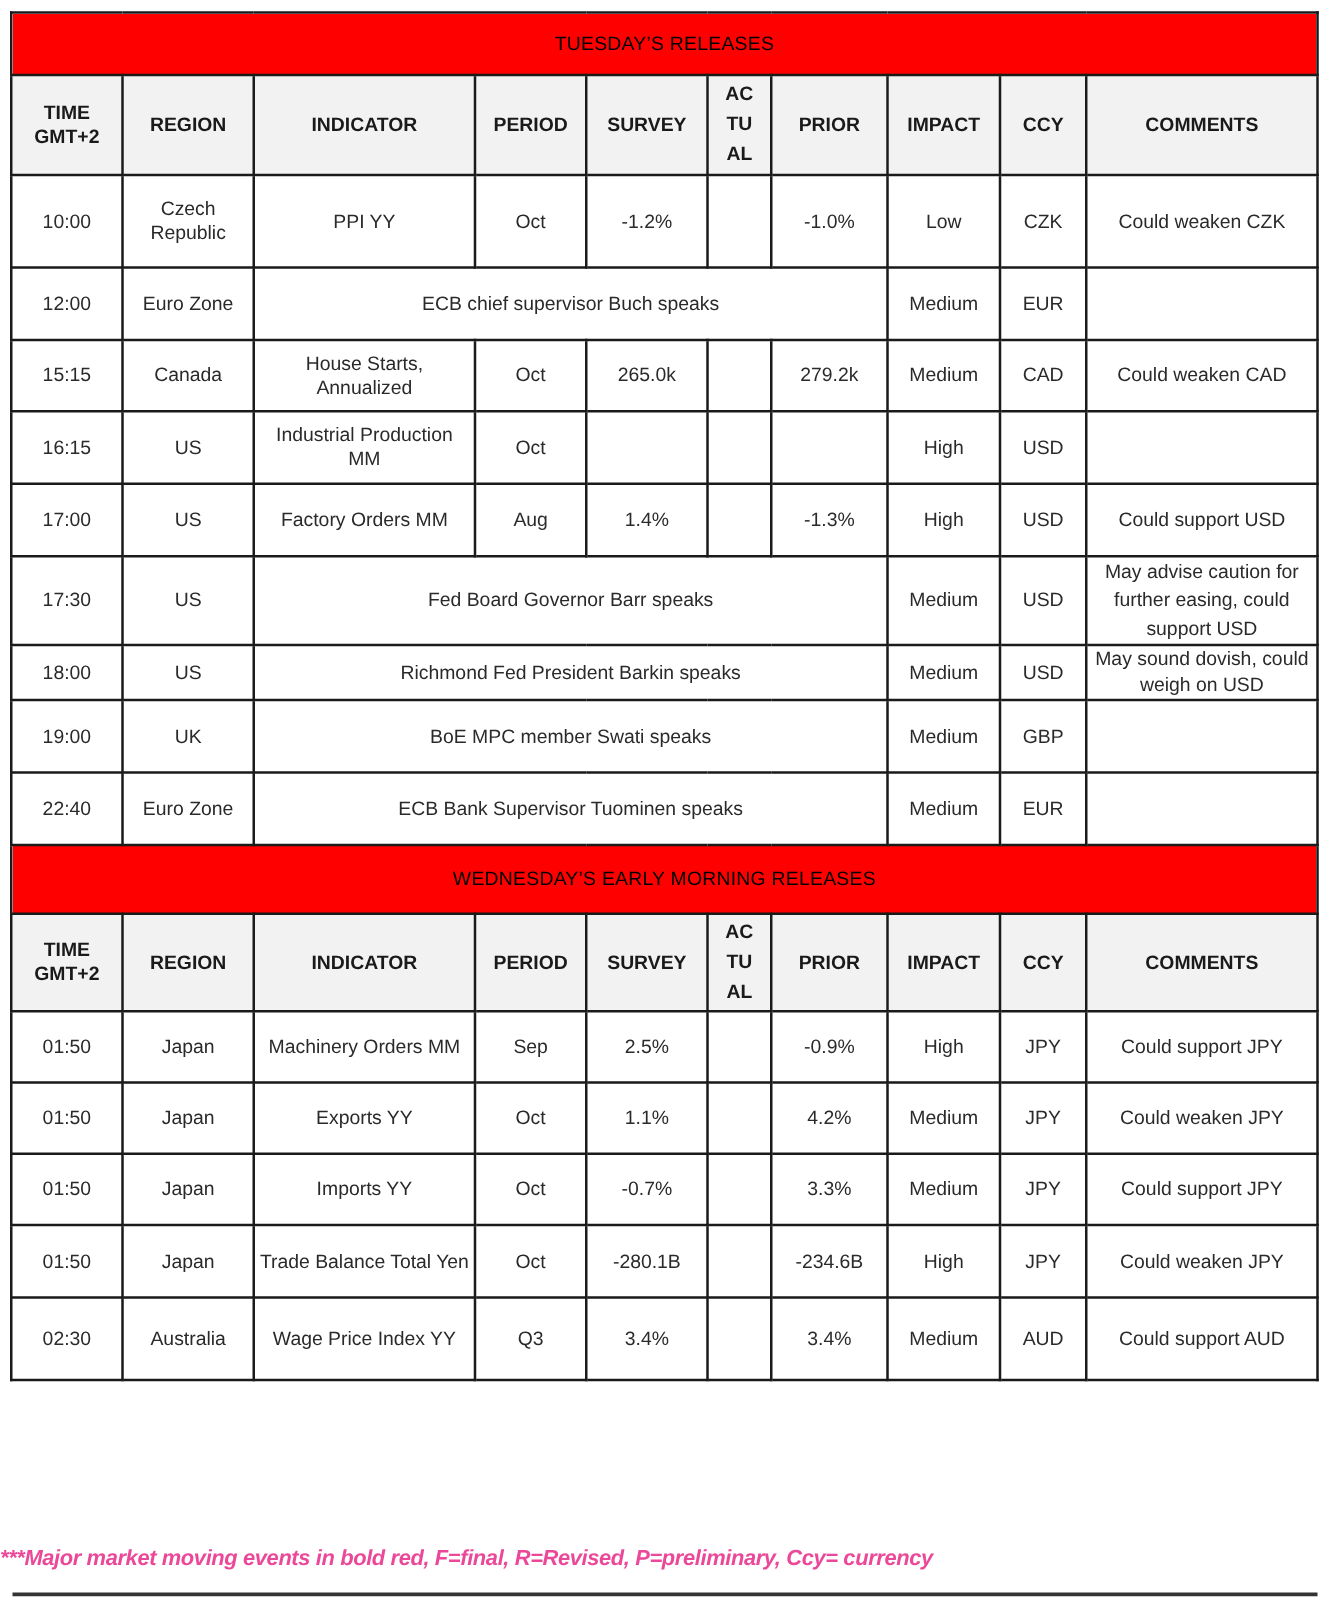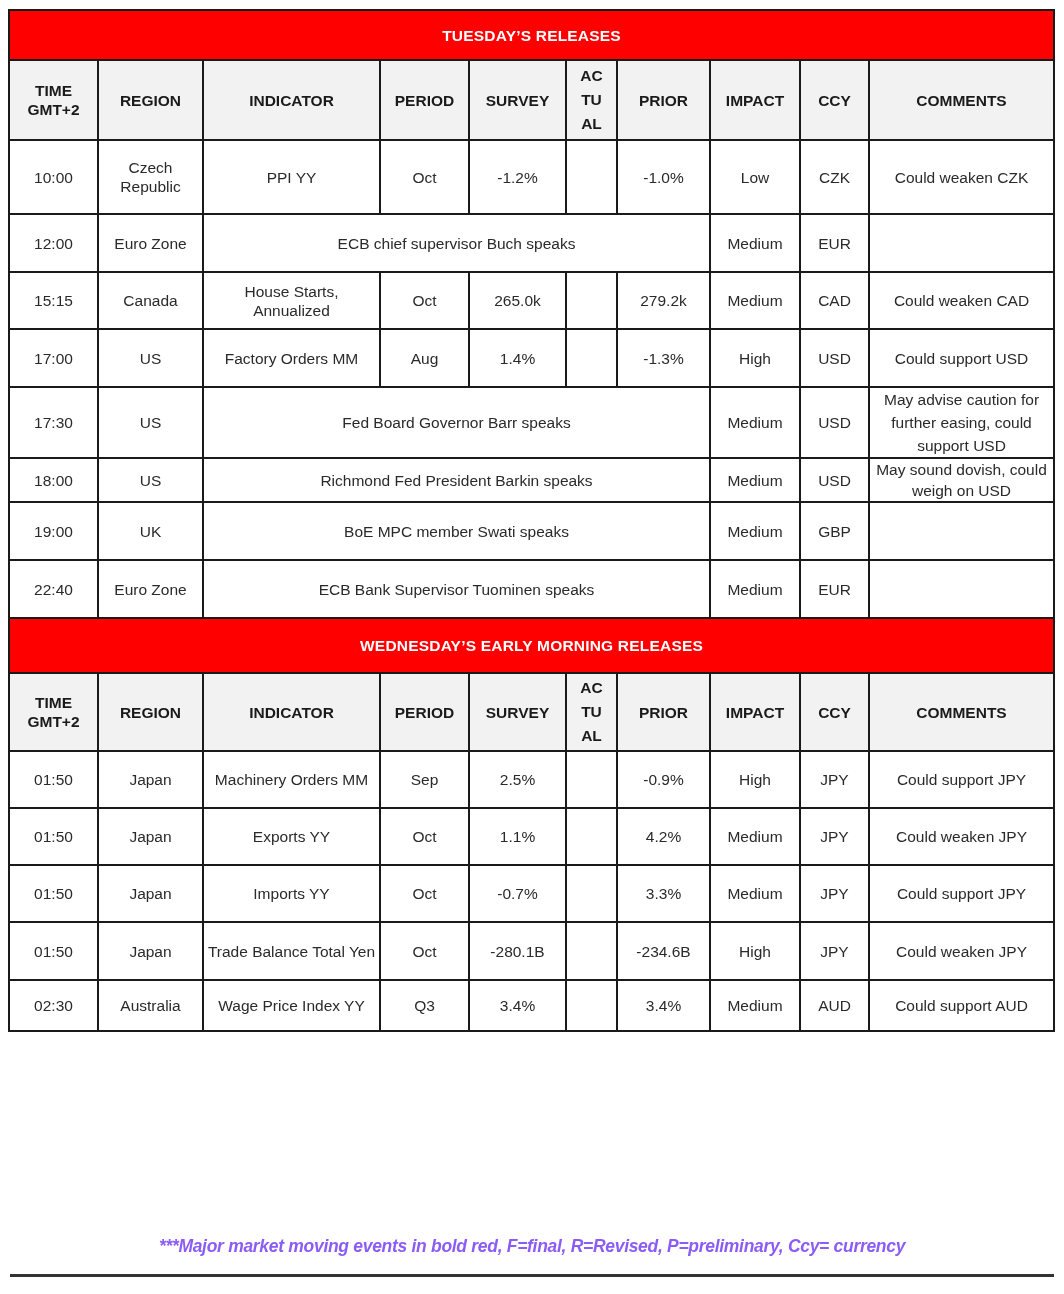--- a/index.html
+++ b/index.html
@@ -2,27 +2,27 @@
 <html><head>
 <meta charset="utf-8">
 <style>
   html, body { margin: 0; padding: 0; background: #ffffff; }
   body { width: 1064px; height: 1294px; position: relative; overflow: hidden;
          font-family: "Liberation Sans", "DejaVu Sans", sans-serif; color: #222; }
   .sheet { position: absolute; left: 8px; top: 9px; width: 1045px; }
   table.cal { border-collapse: collapse; width: 1045px; table-layout: fixed; }
   table.cal td, table.cal th { border: 2px solid #1a1a1a; text-align: center; vertical-align: middle;
         font-size: 15.5px; line-height: 19px; padding: 0 3px; overflow: hidden; }
-  .band th { background: #ff0000; color: #ffffff; font-weight: bold; font-size: 21px; height: 48px;
+  .band th { background: #ff0000; color: #000000; font-weight: normal; font-size: 21px; height: 48px;
         border-color: #1a1a1a; letter-spacing: 0.2px; }
   .hdr th { background: #f2f2f2; font-weight: bold; font-size: 16px; line-height: 24px; color: #1a1a1a; }
   .hdr th.actual { line-height: 24px; }
   td { color: #2a2a2a; background: #fff; }
-  .footnote { position: absolute; left: 0; top: 1236px; width: 1064px; text-align: center;
-        color: #8b5cf6; font-style: italic; font-weight: bold; font-size: 17.5px;
+  .footnote { position: absolute; left: 0; top: 1236px; width: 1064px; text-align: left;
+        color: #ec4899; font-style: italic; font-weight: bold; font-size: 17.5px;
         font-family: "Liberation Sans", sans-serif; letter-spacing: -0.3px; }
   .rule { position: absolute; left: 10px; top: 1274px; width: 1044px; height: 3px; background: #333; }
 </style>
 </head>
 <body>
 
 <div class="sheet">
   <table class="cal">
     <colgroup>
       <col style="width:89px">
@@ -80,20 +80,32 @@
         <td>House Starts, Annualized</td>
         <td>Oct</td>
         <td>265.0k</td>
         <td></td>
         <td>279.2k</td>
         <td>Medium</td>
         <td>CAD</td>
         <td>Could weaken CAD</td>
       </tr>
       <tr style="height:58px">
+        <td>16:15</td>
+        <td>US</td>
+        <td>Industrial Production MM</td>
+        <td>Oct</td>
+        <td></td>
+        <td></td>
+        <td></td>
+        <td>High</td>
+        <td>USD</td>
+        <td></td>
+      </tr>
+      <tr style="height:58px">
         <td>17:00</td>
         <td>US</td>
         <td>Factory Orders MM</td>
         <td>Aug</td>
         <td>1.4%</td>
         <td></td>
         <td>-1.3%</td>
         <td>High</td>
         <td>USD</td>
         <td>Could support USD</td>
@@ -190,21 +202,21 @@
         <td>Japan</td>
         <td>Trade Balance Total Yen</td>
         <td>Oct</td>
         <td>-280.1B</td>
         <td></td>
         <td>-234.6B</td>
         <td>High</td>
         <td>JPY</td>
         <td>Could weaken JPY</td>
       </tr>
-      <tr style="height:51px">
+      <tr style="height:66px">
         <td>02:30</td>
         <td>Australia</td>
         <td>Wage Price Index YY</td>
         <td>Q3</td>
         <td>3.4%</td>
         <td></td>
         <td>3.4%</td>
         <td>Medium</td>
         <td>AUD</td>
         <td>Could support AUD</td>

